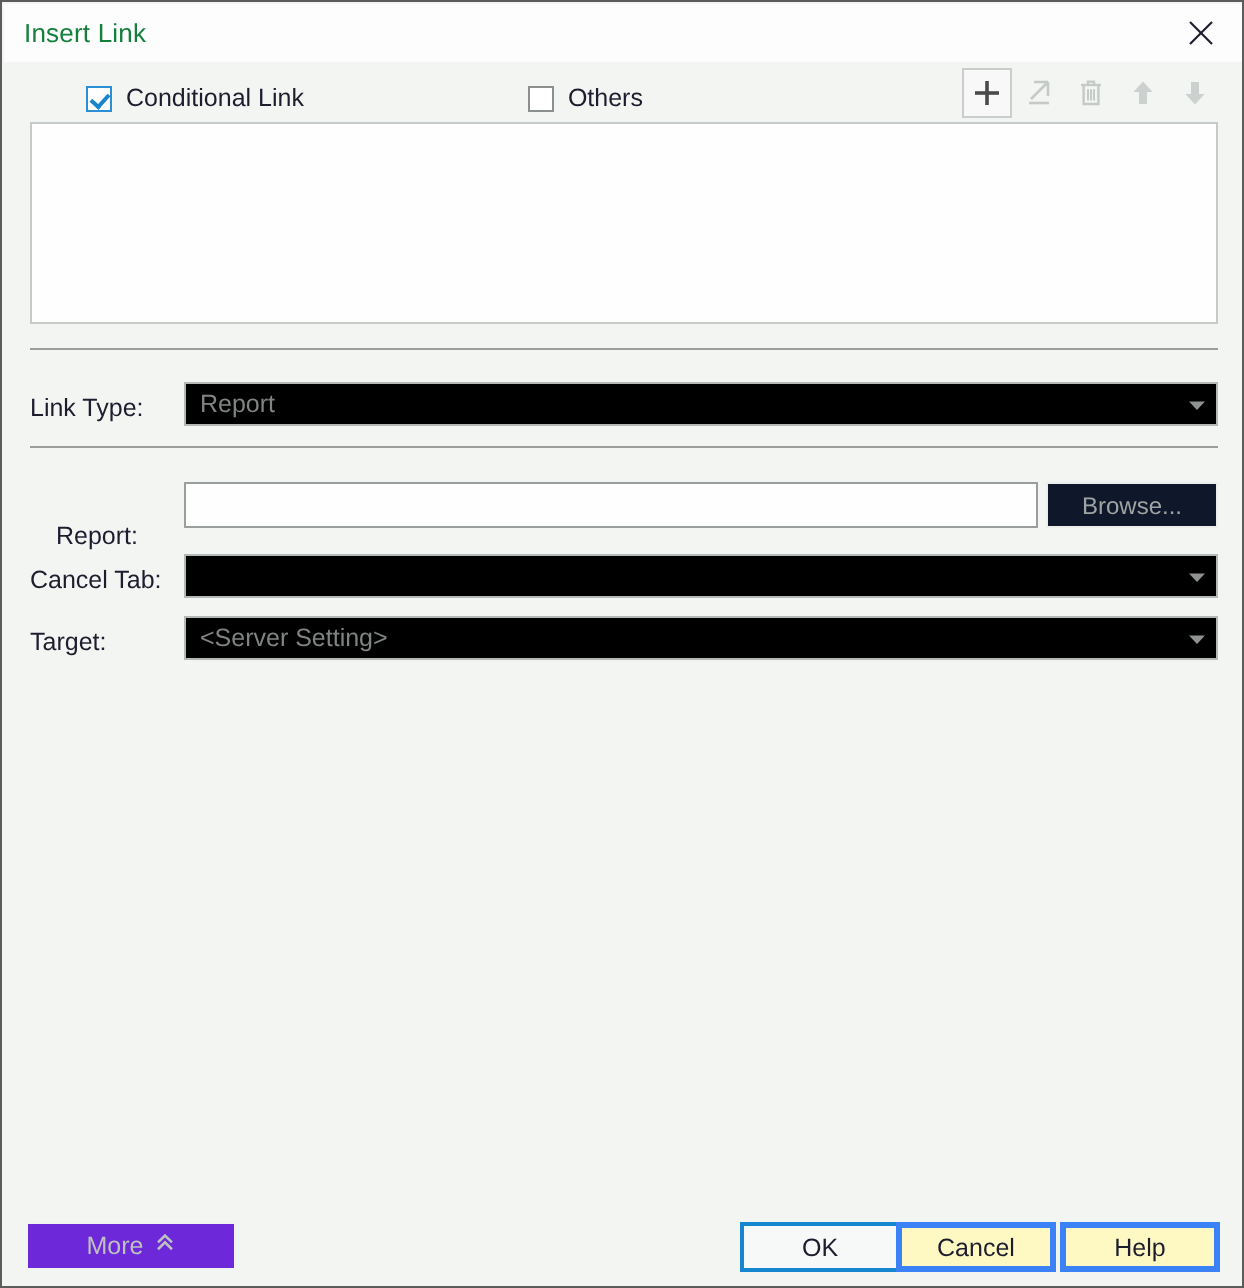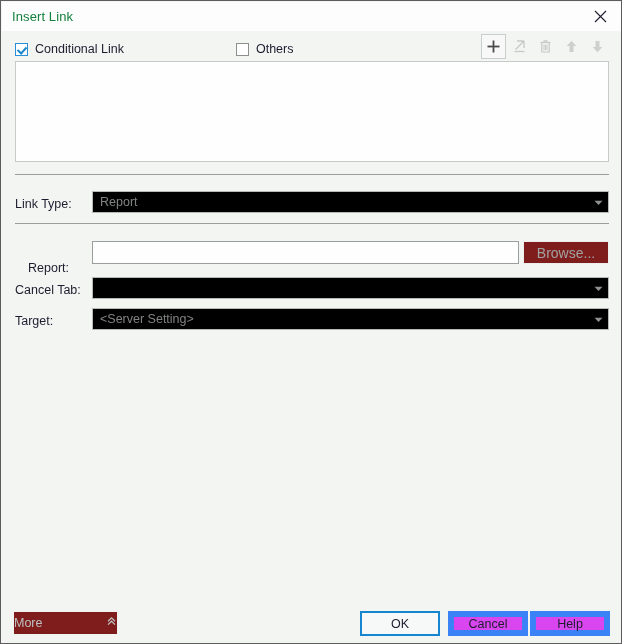--- a/index.html
+++ b/index.html
@@ -67,20 +67,21 @@
     left: 13px;
     top: 8px;
     height: 20px;
     display: flex;
     align-items: center;
   }
   .cb-item {
     display: flex;
     align-items: center;
     cursor: default;
+    margin-left: 28px;
   }
   .cb-item + .cb-item { margin-left: 112px; }
   .cb-box {
     width: 13px;
     height: 13px;
     box-sizing: border-box;
     border: 1px solid #8b8f8e;
     background: #ffffff;
     display: block;
     position: relative;
@@ -200,67 +201,67 @@
     cursor: text;
   }
 
   .browse-btn {
     position: absolute;
     left: 521px;
     width: 86px;
     height: 23px;
     box-sizing: border-box;
     border: 1px solid #eceeec;
-    background: #7f1d1d;
+    background: #0f172a;
     color: #9fa3a1;
-    font-size: 14px;
+    font-size: 12px;
     display: flex;
     align-items: center;
     justify-content: center;
     cursor: default;
   }
 
   
   .more-btn {
     position: absolute;
     left: 11px;
     top: 580px;
     width: 105px;
     height: 24px;
     box-sizing: border-box;
     border: 1px solid #f1f3f1;
-    background: #7f1d1d;
+    background: #6d28d9;
     color: #bdc1bf;
     font-size: 12.5px;
     display: flex;
     align-items: center;
-    justify-content: space-between;
+    justify-content: center;
     gap: 5px;
     cursor: default;
   }
   .foot-btn {
     position: absolute;
     top: 580px;
     width: 80px;
     height: 25px;
     box-sizing: border-box;
-    border: 6px solid #3b82f6;
-    background: #d946ef;
+    border: 3px solid #3b82f6;
+    background: #fef9c3;
     color: #1d1d2e;
     font-size: 12.5px;
     display: flex;
     align-items: center;
     justify-content: center;
     cursor: default;
   }
   .foot-btn.primary {
     border: 2px solid #1586cf;
     background: #f7f9f8;
   }
-  .btn-ok { left: 358px; }
+  .btn-ok { left: 368px; }
   .btn-cancel { left: 446px; }
   .btn-help { left: 528px; }
 </style>
 </head>
 <body>
 
 <div class="dialog">
 
   <div class="titlebar">
     <div class="titlebar-text">Insert Link</div>

